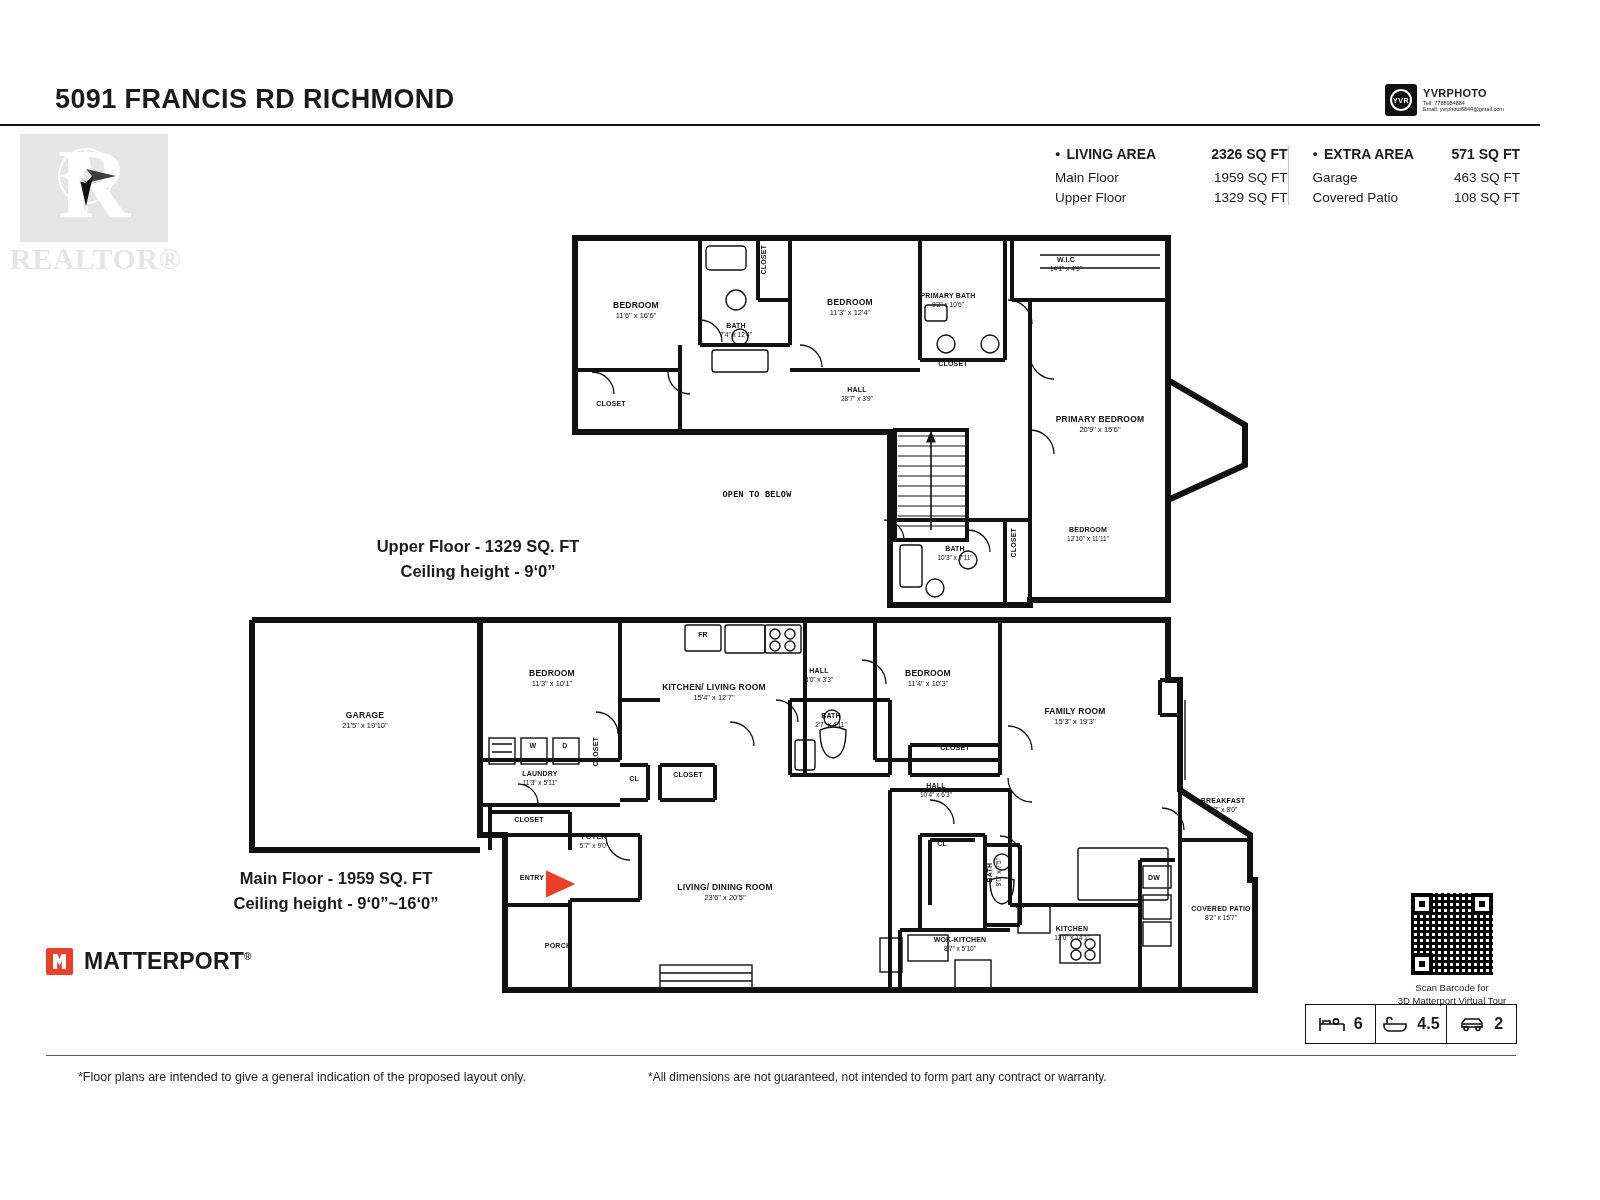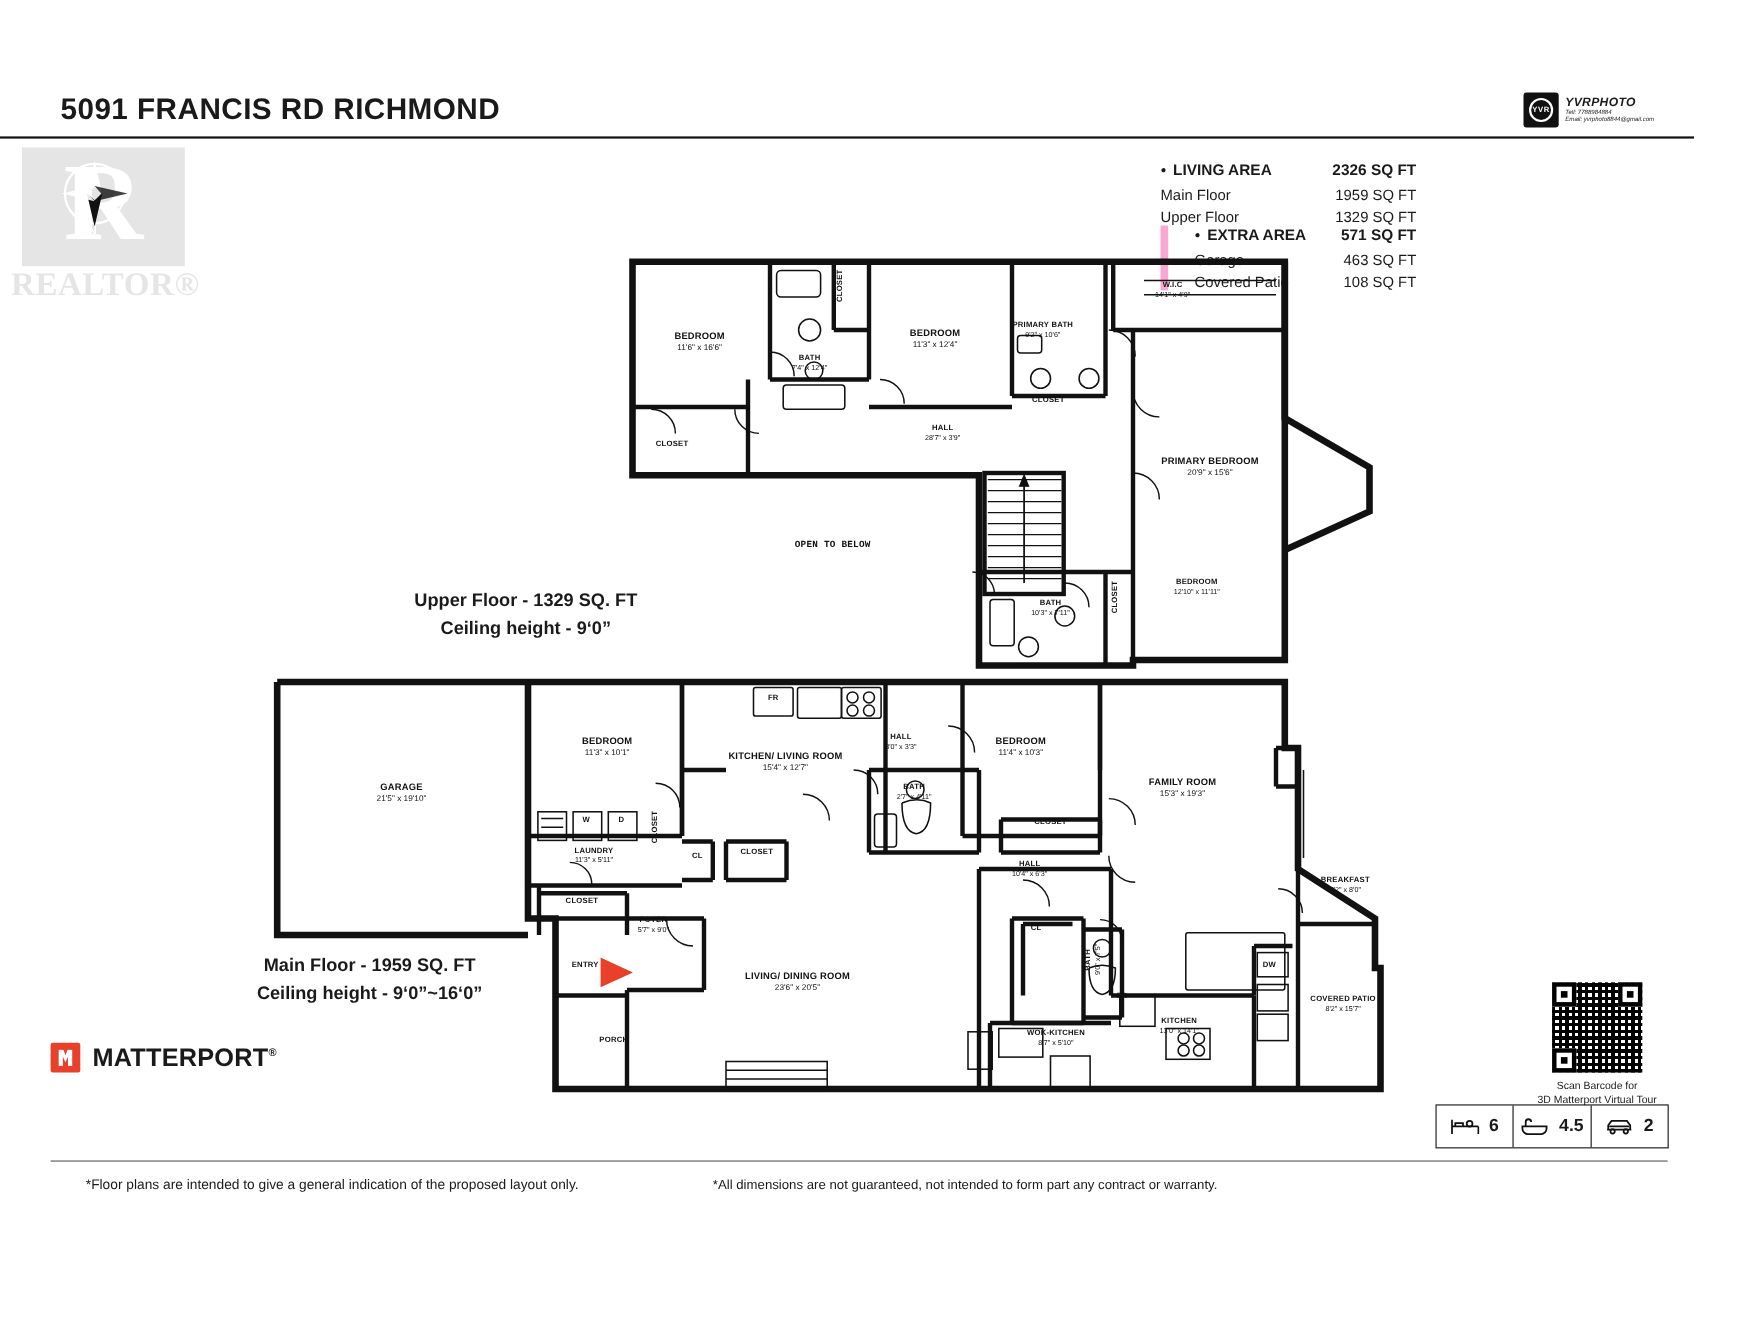--- a/index.html
+++ b/index.html
@@ -27,32 +27,32 @@
   }
   #photographer-logo .badge {
     width:32px; height:32px; background:#111; color:#fff; border-radius:3px;
     display:flex; align-items:center; justify-content:center;
     font-size:9px; font-weight:bold; letter-spacing:0.5px;
   }
   #photographer-logo .badge .circle {
     width:22px;height:22px;border:2px solid #fff;border-radius:50%;
     display:flex;align-items:center;justify-content:center;font-size:7px;
   }
-  #photographer-logo .txt { line-height:1.15;font-style:italic; }
+  #photographer-logo .txt { line-height:1.15; }
   #photographer-logo .name { font-size:11px; font-weight:bold; letter-spacing:0.3px;}
   #photographer-logo .tel { font-size:5.5px; color:#222; }
   #photographer-logo .email { font-size:5.5px; color:#222; }
 
   
   #area-summary {
     position:absolute; left:1055px; top:146px; width:465px;
-    display:flex; font-size:13.5px;flex-direction:column;
+    display:flex; font-size:13.5px;
   }
   #area-summary .col { width:50%; }
-  #area-summary .col.right { padding-left:24px; border-left:7px solid #f9a8d4; margin-left:0; }
+  #area-summary .col.right { padding-left:24px; border-left:1px solid #f9a8d4; margin-left:0; }
   #area-summary .head {
     display:flex; justify-content:space-between; align-items:baseline;
     font-weight:bold; font-size:14px; padding-bottom:3px;
   }
   #area-summary .head .lbl::before {
     content:"\25CF"; font-size:9px; margin-right:6px; position:relative; top:-2px;
   }
   #area-summary .row {
     display:flex; justify-content:space-between; font-size:13.5px; padding-top:5px;
   }

